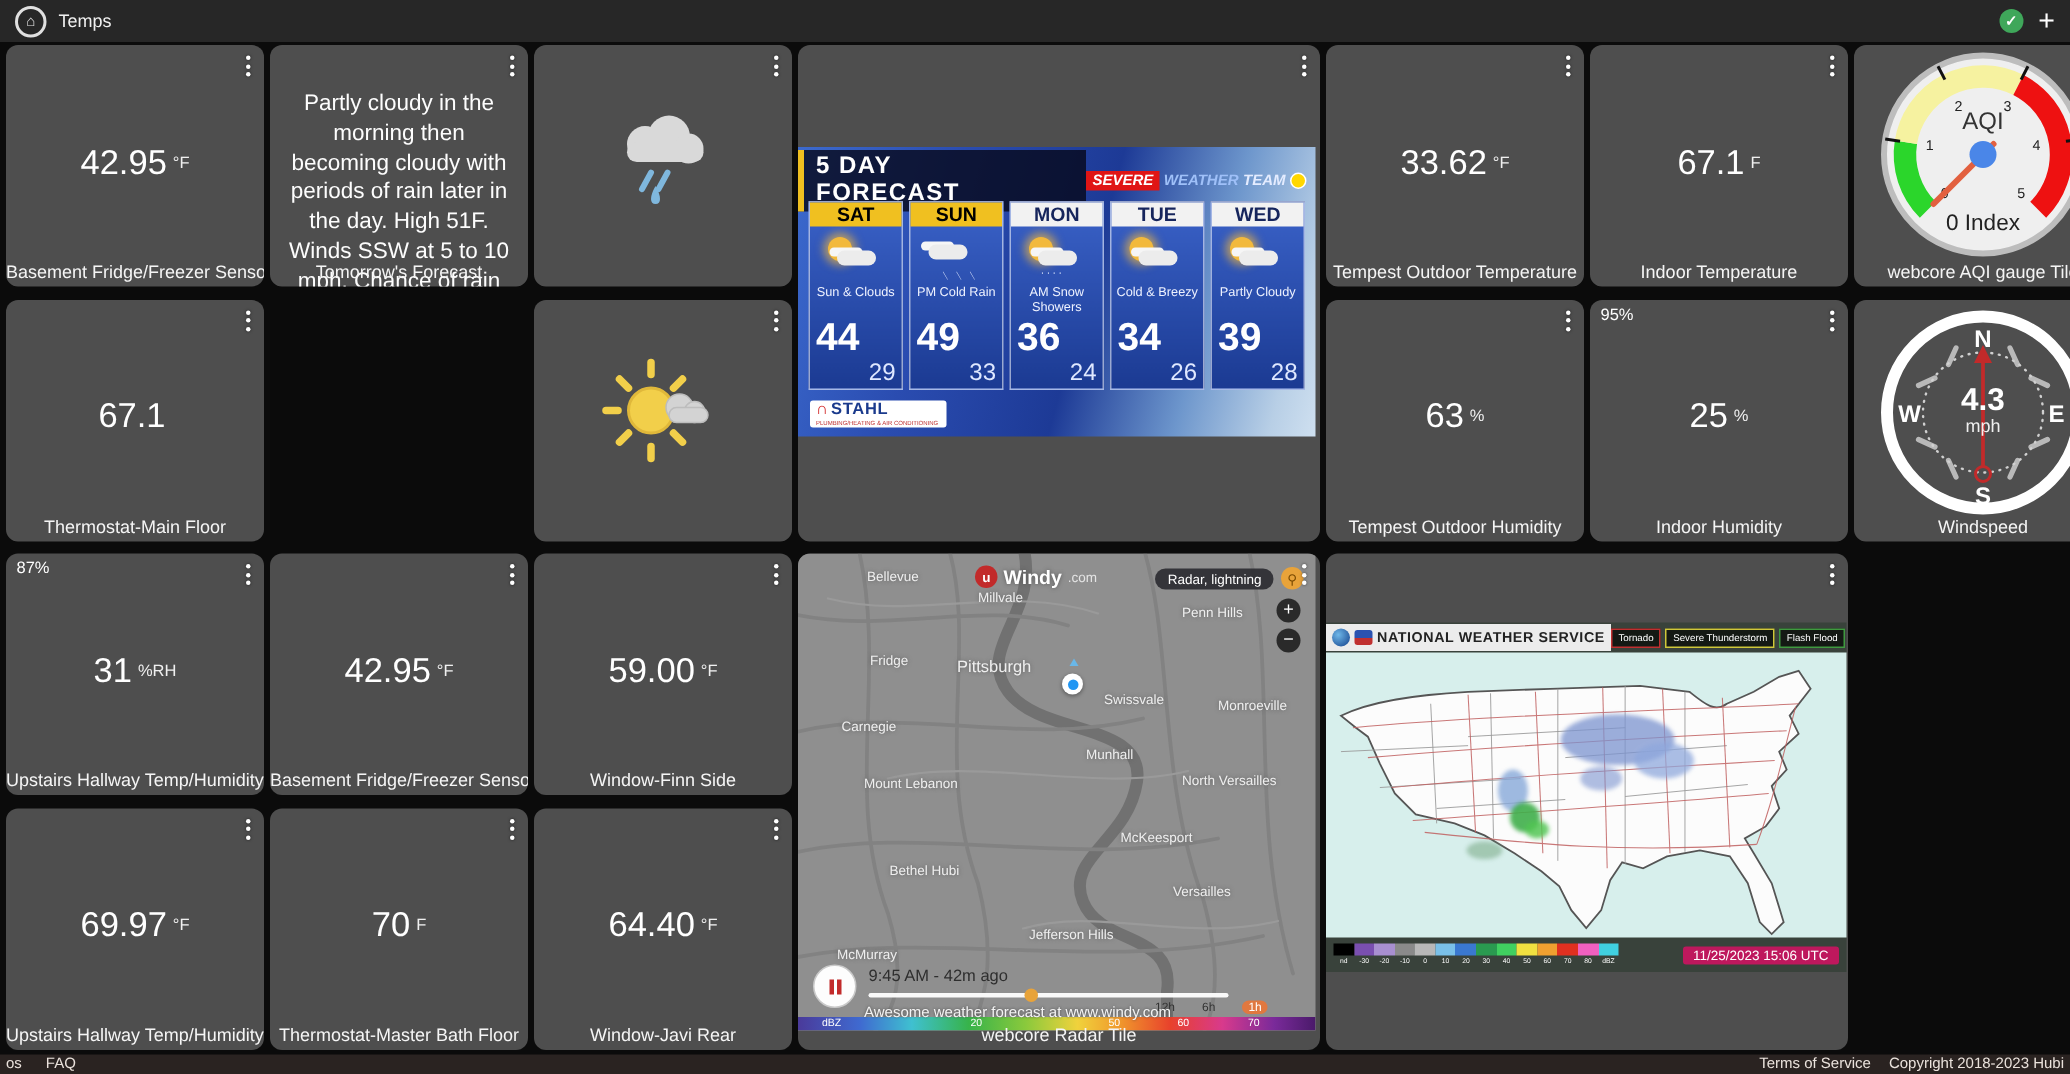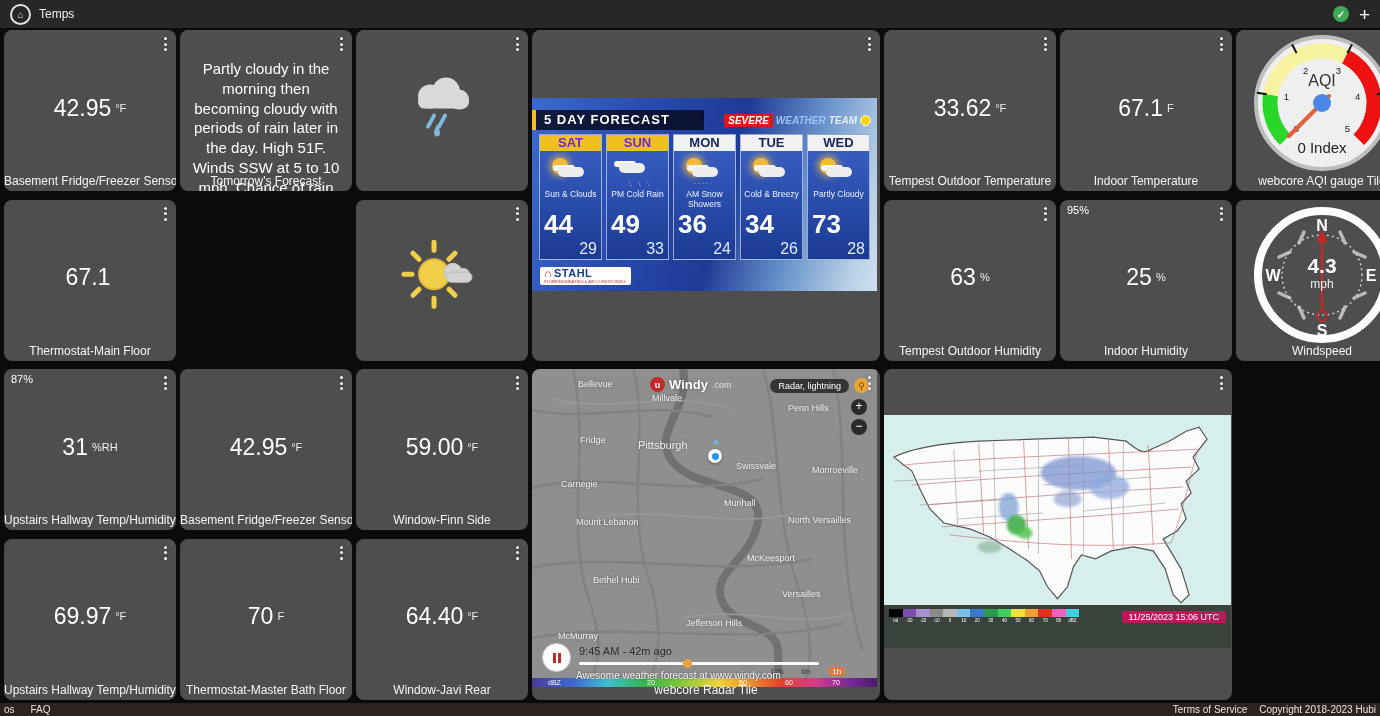--- a/index.html
+++ b/index.html
@@ -34,29 +34,29 @@
   .text-tile.centered .ftext{top:50%;transform:translateY(-58%);}
 
   
   .icon-center{position:absolute;top:50%;left:50%;transform:translate(-50%,-52%);}
 
   
   .fc-img{position:absolute;top:68px;left:0;width:345px;height:193px;overflow:hidden;
           background:linear-gradient(105deg,#3c6ace 0%,#2a4cb0 28%,#1d3a96 55%,#6d96cc 76%,#b8cfe6 92%,#cfe0f0 100%);}
   .fc-header{position:absolute;top:12px;left:0;right:0;height:20px;display:flex;align-items:center;}
   .fc-title{background:rgba(6,8,25,.8);border-left:4px solid #f0c020;color:#fff;font-weight:bold;
-            font-size:13px;letter-spacing:1px;padding:2px 34px 3px 8px;}
+            font-size:16px;letter-spacing:1px;padding:2px 34px 3px 8px;}
   .fc-brand{margin-left:auto;margin-right:6px;display:flex;align-items:center;gap:3px;font-style:italic;font-weight:bold;font-size:10px;}
   .severe{background:#e01515;color:#fff;padding:1px 4px;}
   .weather{color:#9fc0f8;} .team{color:#e4ecff;}
   .team-dot{width:9px;height:9px;border-radius:50%;background:#ffd700;border:1px solid #fff;display:inline-block;}
   .fc-days{position:absolute;top:36px;left:7px;right:7px;height:126px;display:flex;gap:4px;}
   .fc-day{flex:1;background:linear-gradient(#3a62c8,#1b3a92);border:1px solid rgba(255,255,255,.55);display:flex;flex-direction:column;}
   .day-name{height:16px;line-height:16px;text-align:center;font-weight:bold;font-size:13px;}
-  .day-name.yl{background:#f0c020;color:#6d28d9;}
+  .day-name.yl{background:#f0c020;color:#000000;}
   .day-name.wh{background:#f2f2f2;color:#16255c;}
   .day-icon{height:38px;position:relative;}
   .day-cond{height:22px;font-size:8.5px;color:#eef2ff;text-align:center;line-height:1.2;padding:0 2px;}
   .day-temps{position:relative;flex:1;}
   .hi{position:absolute;left:4px;top:-2px;font-size:26px;font-weight:bold;color:#fff;}
   .lo{position:absolute;right:4px;bottom:1px;font-size:16px;color:#dfe8ff;}
   .msun{position:absolute;width:16px;height:16px;border-radius:50%;background:#f2b93c;
         box-shadow:0 0 6px 3px rgba(242,185,60,.65);top:7px;left:12px;}
   .mcloud{position:absolute;width:26px;height:10px;border-radius:8px;background:#ececec;top:16px;left:18px;
           box-shadow:-7px -4px 0 -2px #f6f6f6;}
@@ -256,21 +256,21 @@
             </div>
         </div>
         <div class="fc-day">
           <div class="day-name wh">WED</div>
           <div class="day-icon">
               <span class="msun"></span>
               <span class="mcloud"></span>
             </div>
           <div class="day-cond">Partly Cloudy</div>
           <div class="day-temps">
-              <span class="hi">73</span>
+              <span class="hi">39</span>
               <span class="lo">28</span>
             </div>
         </div>
       </div>
       <div class="fc-logo">
         <span class="fc-logo-row">
             <span class="logo-mark">∩</span>
             <span class="logo-name">STAHL</span>
           </span>
         <span class="logo-sub">PLUMBING/HEATING &amp; AIR CONDITIONING</span>
@@ -520,20 +520,33 @@
     <div class="label">webcore Radar Tile</div>
   </div>
 
   <div class="tile" style="grid-area:3/6/5/8">
     <div class="kebab">
         <i></i>
         <i></i>
         <i></i>
       </div>
     <div class="nws-img">
+      <div class="nws-top">
+        <div class="nws-titlebar">
+          <span class="noaa-logo"></span>
+          <span class="nws-flag"></span>
+          <span class="nws-title">NATIONAL WEATHER SERVICE</span>
+        </div>
+        <div class="nws-legend">
+          <span class="lg lg0">Tornado</span>
+          <span class="lg lg1">Severe Thunderstorm</span>
+          <span class="lg lg2">Flash Flood</span>
+
+        </div>
+      </div>
       <div class="nws-map">
         <svg width="347" height="190" viewBox="0 0 348 190">
           <path d="M10 42 C30 32 60 28 95 26 L150 24 L210 22 L243 26 C253 34 260 40 268 34 L286 26 L303 16 L316 12 L324 24 L310 42 L316 54 L303 66 L308 78 L298 89 L303 104 L294 116 L280 124 L286 134 L298 154 L306 180 L298 188 L290 180 L282 154 L270 136 L250 132 L228 136 L212 144 L198 140 L190 152 L184 172 L174 184 L164 172 L156 156 L144 146 L126 134 L106 122 L86 114 L60 108 L46 94 L36 74 L28 56 L20 50 Z" fill="#fcfcfc" stroke="#555" stroke-width="1.2"></path>
           <g stroke="#9a9a9a" stroke-width="0.6" fill="none">
             <path d="M70 34 L74 114"></path>
               <path d="M110 27 L112 124"></path>
               <path d="M155 24 L155 139"></path>
             <path d="M200 22 L200 141"></path>
               <path d="M240 26 L240 133"></path>
             <path d="M10 66 L95 62"></path>

